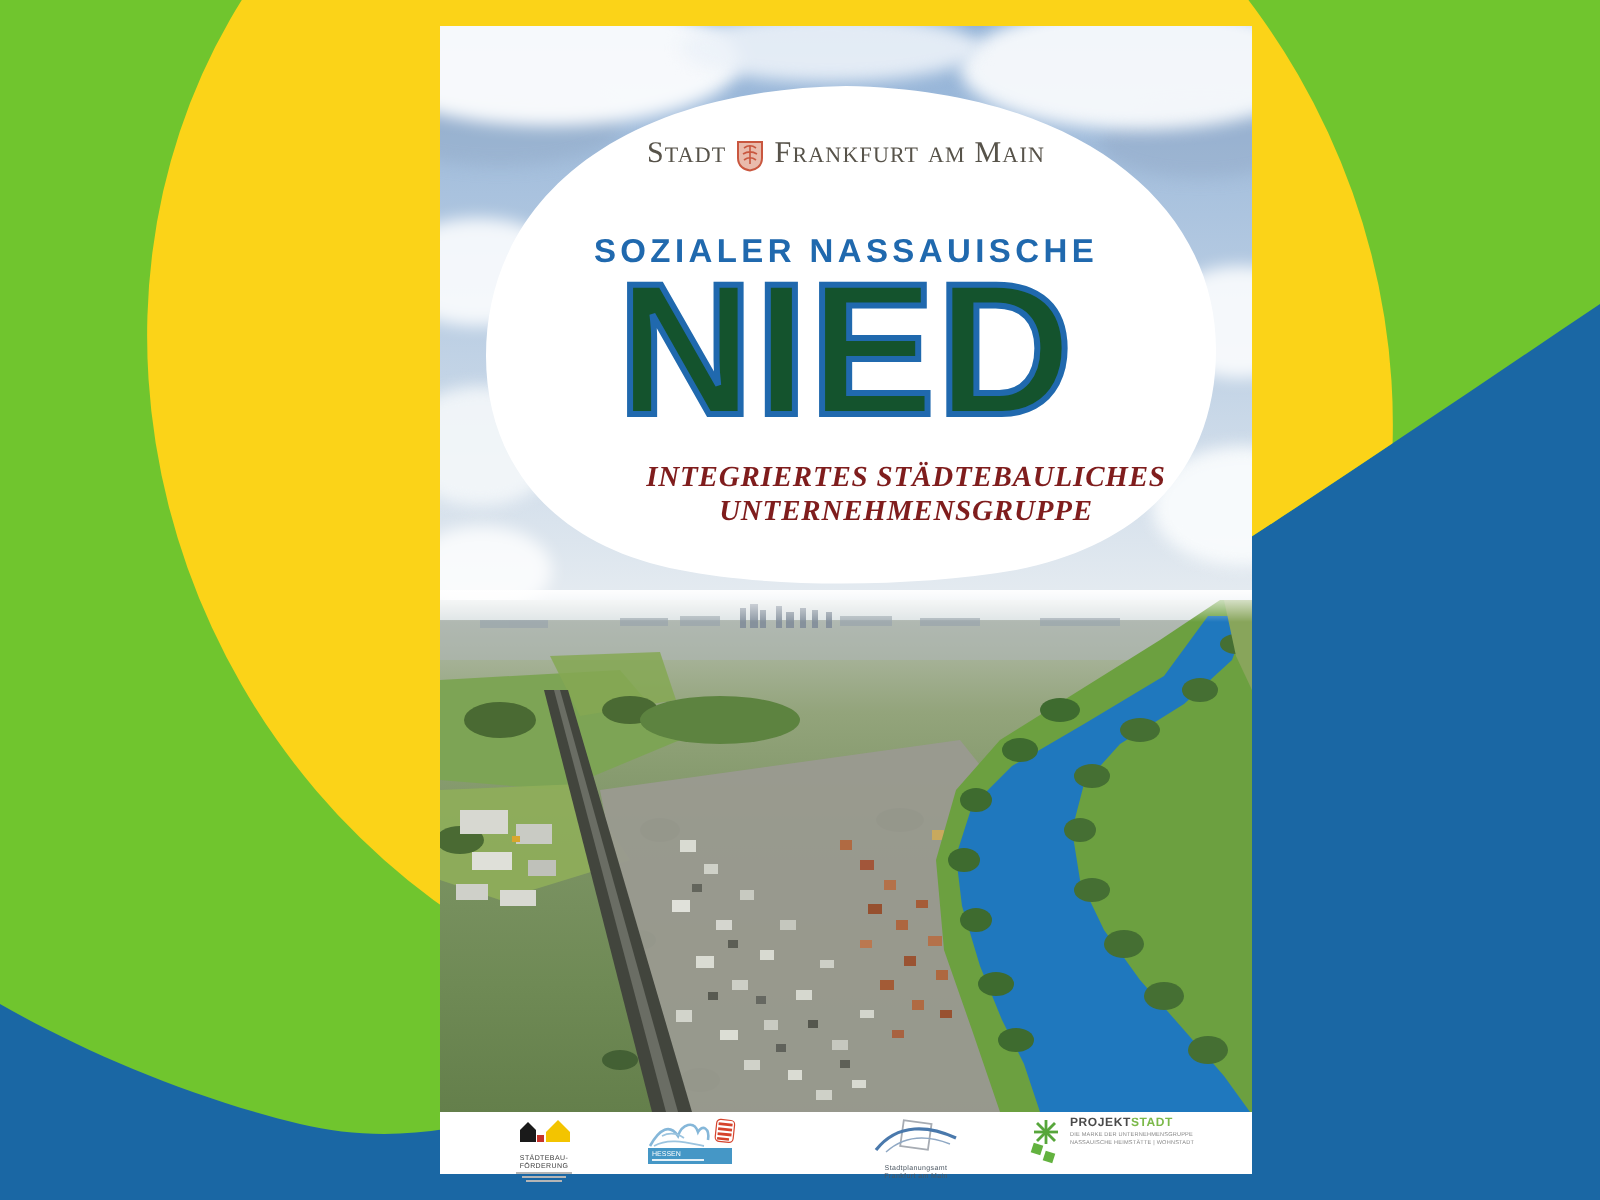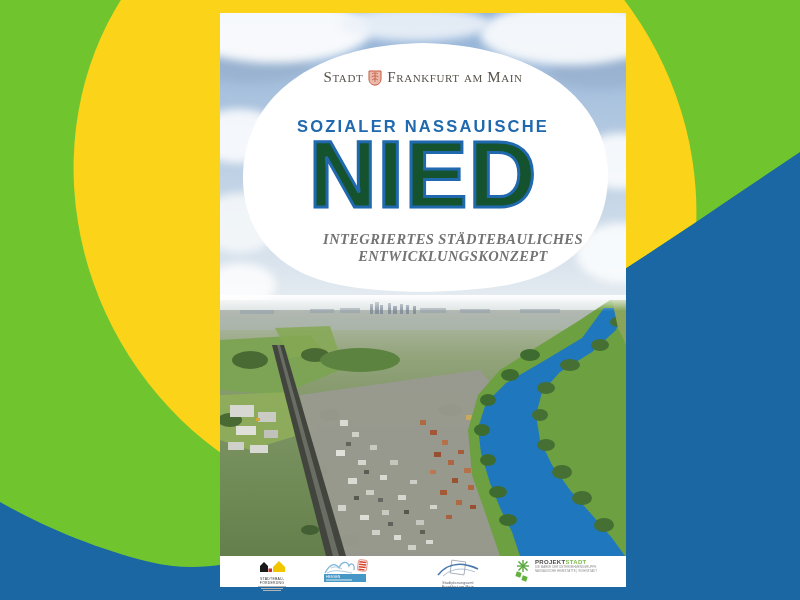--- a/index.html
+++ b/index.html
@@ -26,21 +26,21 @@
         background:linear-gradient(180deg,rgba(255,255,255,.95),rgba(255,255,255,0));}
   
   .blob{position:absolute;left:0;top:0;}
   .titleblock{position:absolute;left:0;top:0;width:406px;height:300px;text-align:center;}
   .brand{position:absolute;left:0;top:56px;width:406px;display:flex;align-items:center;justify-content:center;gap:5px;
          font-family:"Liberation Serif",serif;font-variant:small-caps;font-size:15px;color:#57534A;letter-spacing:.6px;}
   .kicker{position:absolute;left:0;top:104px;width:406px;font-weight:bold;font-size:16.5px;letter-spacing:2.2px;color:#2069AE;}
   .bigtitle{position:absolute;left:0;top:112px;width:406px;font-weight:bold;font-size:94px;line-height:100px;
             letter-spacing:1px;color:#14532d;-webkit-text-stroke:3px #2069AE;}
   .subtitle{position:absolute;left:0;top:218px;width:466px;font-family:"Liberation Serif",serif;font-style:italic;
-            font-weight:bold;font-size:14.5px;line-height:17px;color:#737373;letter-spacing:.4px;}
+            font-weight:bold;font-size:14.5px;line-height:17px;color:#7f1d1d;letter-spacing:.4px;}
   
   .footer{position:absolute;left:0;bottom:0;width:406px;height:31px;background:#ffffff;}
   .flogo{position:absolute;top:3px;}
   .l1{left:28px;width:48px;text-align:center;}
   .l2{left:102px;width:60px;}
   .l3{left:212px;width:52px;text-align:center;}
   .l4{left:294px;width:100px;display:flex;gap:3px;align-items:flex-start;}
   .micro{font-size:3.5px;line-height:4px;color:#3c3c3c;letter-spacing:.2px;}
   .microbar{height:1px;background:#b5b5b5;margin:1px auto 0 auto;}
   .l3 .micro{color:#4a5560;}
@@ -230,21 +230,21 @@
         <svg width="14" height="16" viewBox="0 0 14 16">
           <path d="M1,1 H13 V9 C13,13 10,15 7,15.2 C4,15 1,13 1,9 Z" fill="#E9BBAC" stroke="#C9573F" stroke-width="1"></path>
           <path d="M4,4 C6,2.5 8,2.5 10,4 M3.5,7 C6,5.5 8,5.5 10.5,7 M4,10 C6,8.5 8,8.5 10,10 M7,3 V12" stroke="#C9573F" stroke-width="0.8" fill="none"></path>
         </svg>
         <span>Frankfurt am Main</span>
       </div>
       <div class="kicker">SOZIALER NASSAUISCHE</div>
       <div class="bigtitle">NIED</div>
       <div class="subtitle">
         <div>INTEGRIERTES STÄDTEBAULICHES</div>
-        <div>ENTWICKLUNGSKONZEPT</div>
+        <div>UNTERNEHMENSGRUPPE</div>
       </div>
     </div>
 
     <div class="footer">
 
       <div class="flogo l1">
         <svg width="30" height="13" viewBox="0 0 30 13">
           <path d="M3,6 L7,2 L11,6 V12 H3 Z" fill="#1a1a1a"></path>
           <rect x="11.5" y="8.5" width="3.5" height="3.5" fill="#C6332B"></rect>
           <path d="M16,7 L22,1 L28,7 V12 H16 Z" fill="#F3C400"></path>

